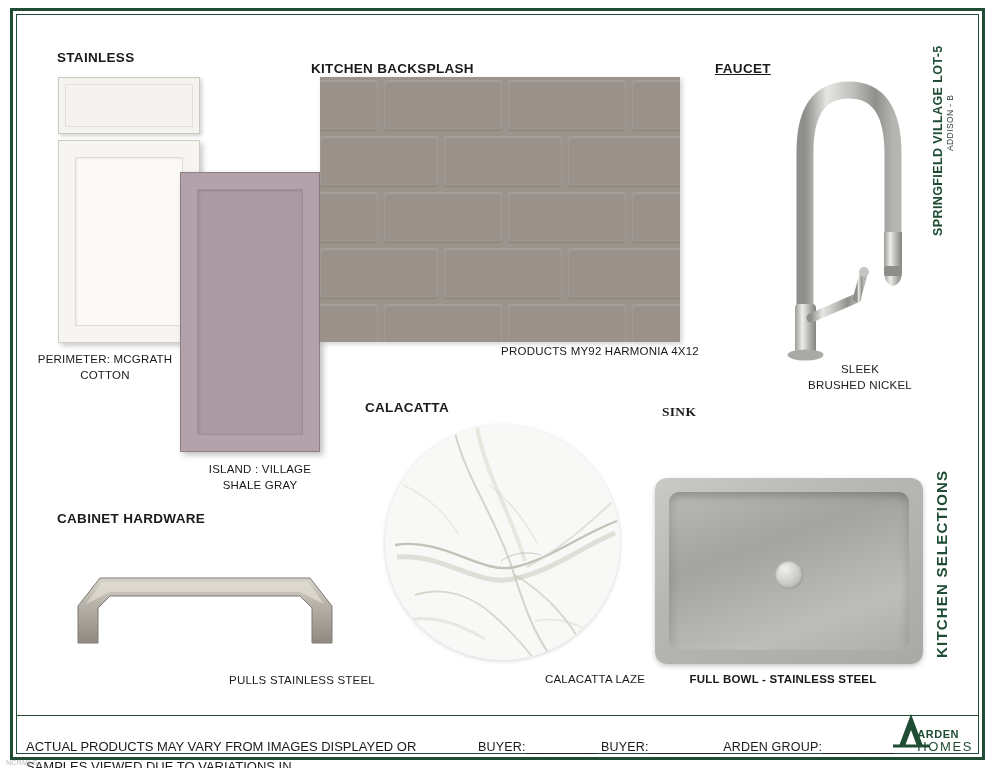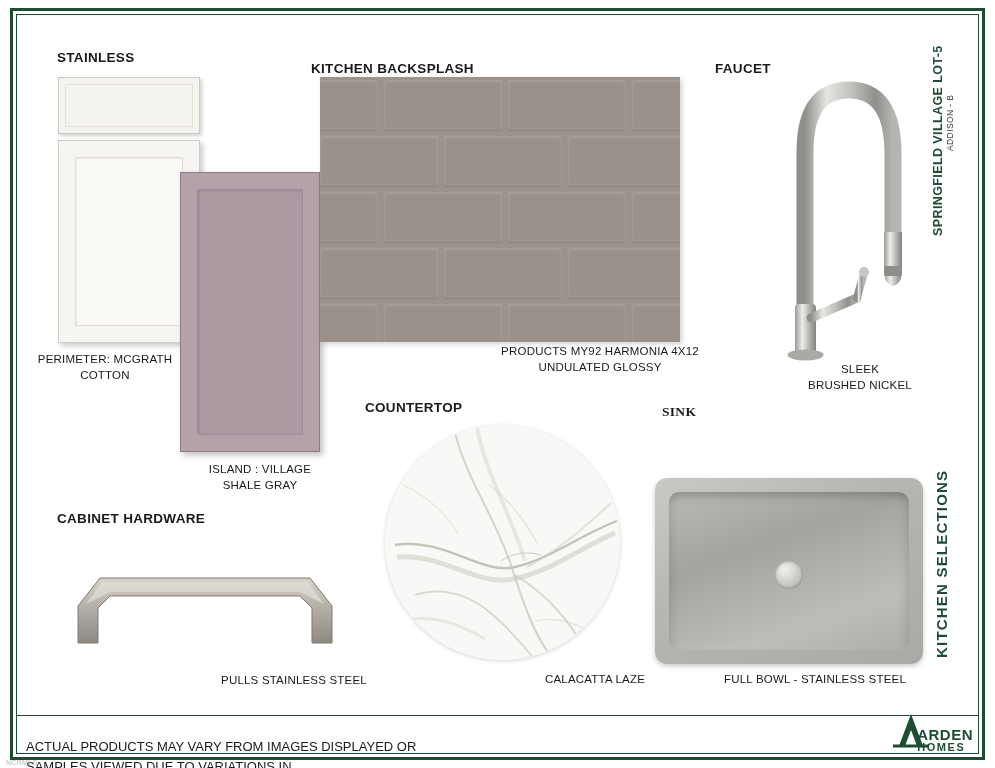--- a/index.html
+++ b/index.html
@@ -138,21 +138,21 @@
   .bs-tile {
     position: absolute;
     height: 50px;
     background: #9a918a;
     border-radius: 3px;
     box-shadow: inset 0 1px 3px rgba(255,255,255,0.22), 0 1px 1px rgba(0,0,0,0.12);
   }
   #backsplash-caption { left: 420px; top: 344px; width: 360px; }
 
   
-  #faucet-heading { left: 715px; top: 61px; }
+  #faucet-heading { left: 715px; top: 61px; text-decoration: underline; }
   .faucet-wrap {
     position: absolute;
     left: 745px; top: 62px; width: 160px; height: 300px;
   }
   #faucet-caption { left: 750px; top: 362px; width: 220px; }
 
   
   #countertop-heading { left: 365px; top: 400px; }
   .countertop {
     position: absolute;
@@ -184,26 +184,26 @@
   }
   .sink-drain {
     position: absolute;
     left: 50%; top: 52%;
     width: 28px; height: 28px;
     margin-left: -14px; margin-top: -14px;
     border-radius: 50%;
     background: radial-gradient(circle at 35% 30%, #f1f1ef, #c5c5c1 60%, #9d9d99 100%);
     box-shadow: inset 0 0 3px rgba(0,0,0,0.35);
   }
-  #sink-caption { left: 700px; top: 672px; width: 230px; }
+  #sink-caption { left: 668px; top: 672px; width: 230px; font-weight: bold; }
 
   
   #hardware-heading { left: 57px; top: 511px; }
   .pull-wrap { position: absolute; left: 60px; top: 548px; width: 300px; height: 115px; }
-  #hardware-caption { left: 124px; top: 673px; width: 340px; text-align: center; }
+  #hardware-caption { left: 132px; top: 673px; width: 340px; text-align: center; }
 
   
   .footer-divider {
     position: absolute;
     left: 16px; right: 16px; top: 715px;
     border-top: 1px solid #1f4d33;
   }
   .disclaimer {
     position: absolute;
     left: 26px; top: 737px;
@@ -226,22 +226,22 @@
     right: 22px; bottom: 16px;
     width: 88px; height: 46px;
   }
   .logo-text {
     position: absolute;
     right: 22px; bottom: 19px;
     text-align: left;
     color: #1f4d33;
     line-height: 1.05;
   }
-  .logo-name { font-size: 15px; font-weight: bold; letter-spacing: 0.5px; }
-  .logo-sub { font-size: 11px; letter-spacing: 1.6px; font-weight: bold; }
+  .logo-name { font-size: 11px; font-weight: bold; letter-spacing: 0.5px; }
+  .logo-sub { font-size: 13px; letter-spacing: 1.6px; }
   .watermark {
     position: absolute;
     left: 6px; bottom: 2px;
     font-size: 7px;
     color: #b9b9b9;
     letter-spacing: 0.3px;
   }
 </style>
 </head>
 <body>
@@ -298,21 +298,20 @@
     </div>
     <div class="bs-row" style="top:224px;">
       <div class="bs-tile" style="left:0px;   top:3px; width:118px;"></div>
       <div class="bs-tile" style="left:124px; top:3px; width:118px;"></div>
       <div class="bs-tile" style="left:248px; top:3px; width:118px;"></div>
       <div class="bs-tile" style="left:372px; top:3px; width:118px;"></div>
     </div>
   </div>
   <div class="caption" id="backsplash-caption">
     <div>PRODUCTS MY92 HARMONIA 4X12</div>
-    <div>UNDULATED GLOSSY</div>
   </div>
 
   <div class="heading" id="faucet-heading">FAUCET</div>
   <div class="faucet-wrap">
     <svg width="160" height="300" viewBox="0 0 160 300">
       <defs>
         <linearGradient id="nick" x1="0" y1="0" x2="1" y2="0">
           <stop offset="0%" stop-color="#8e8e8b"></stop>
           <stop offset="25%" stop-color="#e6e6e3"></stop>
           <stop offset="55%" stop-color="#bdbdb9"></stop>
@@ -338,21 +337,21 @@
       <path d="M66 256 L112 236" stroke="url(#nick)" stroke-width="9" stroke-linecap="round" fill="none"></path>
       <path d="M112 236 L118 214" stroke="url(#nick)" stroke-width="8" stroke-linecap="round" fill="none"></path>
       <circle cx="119" cy="210" r="5" fill="#c6c6c2"></circle>
     </svg>
   </div>
   <div class="caption" id="faucet-caption">
     <div>SLEEK</div>
     <div>BRUSHED NICKEL</div>
   </div>
 
-  <div class="heading" id="countertop-heading">COUNTERTOP</div>
+  <div class="heading" id="countertop-heading">CALACATTA</div>
   <div class="countertop">
     <svg width="235" height="235" viewBox="0 0 235 235">
       <rect width="235" height="235" fill="#f8f8f6"></rect>
       <path d="M10 120 C60 112, 95 150, 130 142 C165 134, 195 110, 232 96" stroke="#b9b9ad" stroke-width="2.4" fill="none" opacity="0.85"></path>
       <path d="M12 132 C58 128, 92 162, 128 154 C168 146, 196 122, 230 108" stroke="#cfcfc4" stroke-width="5" fill="none" opacity="0.6"></path>
       <path d="M70 8 C82 55, 110 92, 126 140 C140 184, 150 210, 165 230" stroke="#c3c3b6" stroke-width="2" fill="none" opacity="0.7"></path>
       <path d="M92 2 C100 48, 124 84, 140 136" stroke="#d5d5ca" stroke-width="4" fill="none" opacity="0.5"></path>
       <path d="M30 170 C60 160, 88 172, 108 190 C126 206, 140 222, 150 235" stroke="#c8c8bb" stroke-width="1.8" fill="none" opacity="0.7"></path>
       <path d="M0 200 C40 186, 70 196, 100 214" stroke="#d8d8ce" stroke-width="3" fill="none" opacity="0.5"></path>
       <path d="M130 150 C160 168, 186 196, 200 226" stroke="#c6c6b9" stroke-width="2" fill="none" opacity="0.65"></path>
@@ -385,20 +384,21 @@
       <path d="M18 95 L18 58 L40 30 L250 30 L272 58 L272 95 L252 95 L252 60 L240 48 L50 48 L38 60 L38 95 Z" fill="url(#steel)" stroke="#7e7a72" stroke-width="1"></path>
       <path d="M42 34 L248 34 L264 56 L240 44 L50 44 L26 56 Z" fill="#e2ded6" opacity="0.7"></path>
     </svg>
   </div>
   <div class="caption" id="hardware-caption">PULLS STAINLESS STEEL</div>
 
   <div class="footer-divider"></div>
   <div class="disclaimer">
     <div>ACTUAL PRODUCTS MAY VARY FROM IMAGES DISPLAYED OR SAMPLES VIEWED DUE TO VARIATIONS IN</div>
   </div>
+  <div class="signature-line">BUYER:__________   BUYER:__________   ARDEN GROUP:__________</div>
 
   <div class="logo">
     <svg width="88" height="46" viewBox="0 0 88 46">
       <path d="M14 40 L26 8 L38 40 Z" fill="#1f4d33"></path>
       <path d="M20 40 L26 24 L32 40 Z" fill="#ffffff"></path>
       <path d="M8 40 h36" stroke="#1f4d33" stroke-width="3"></path>
     </svg>
   </div>
   <div class="logo-text" style="right:22px;bottom:14px;left:auto;">
     <div class="logo-name" style="margin-left:44px;">ARDEN</div>

